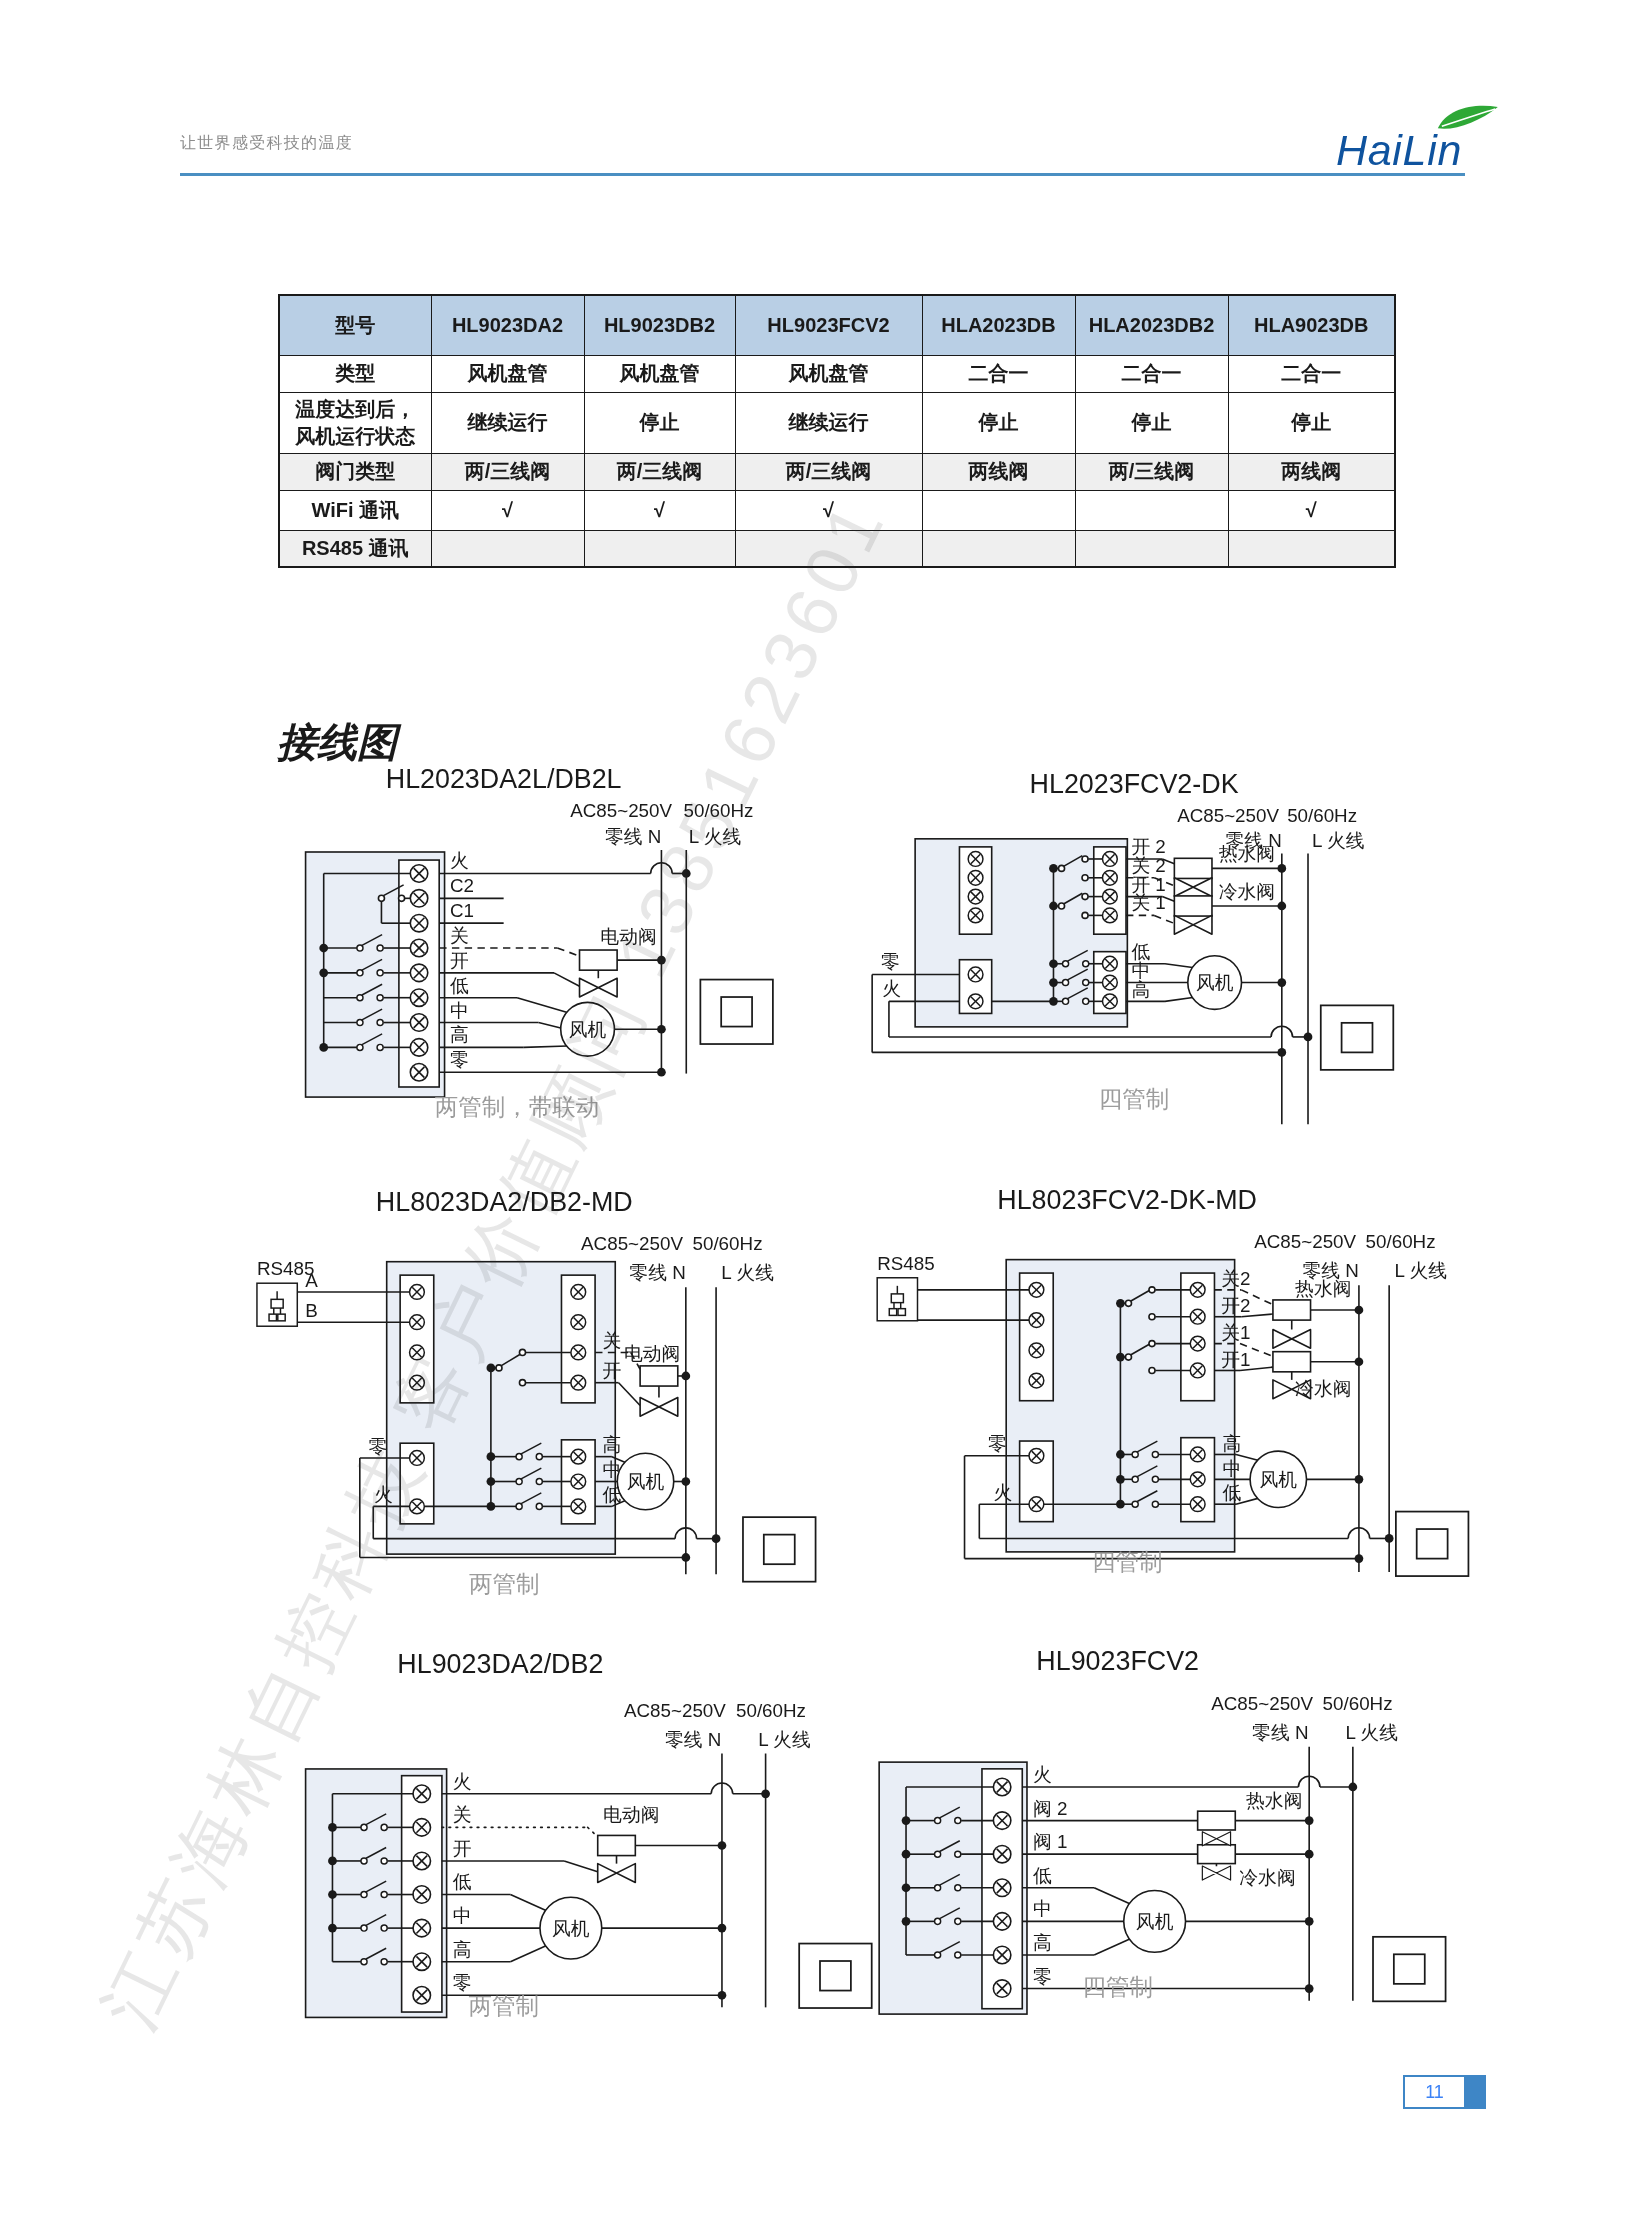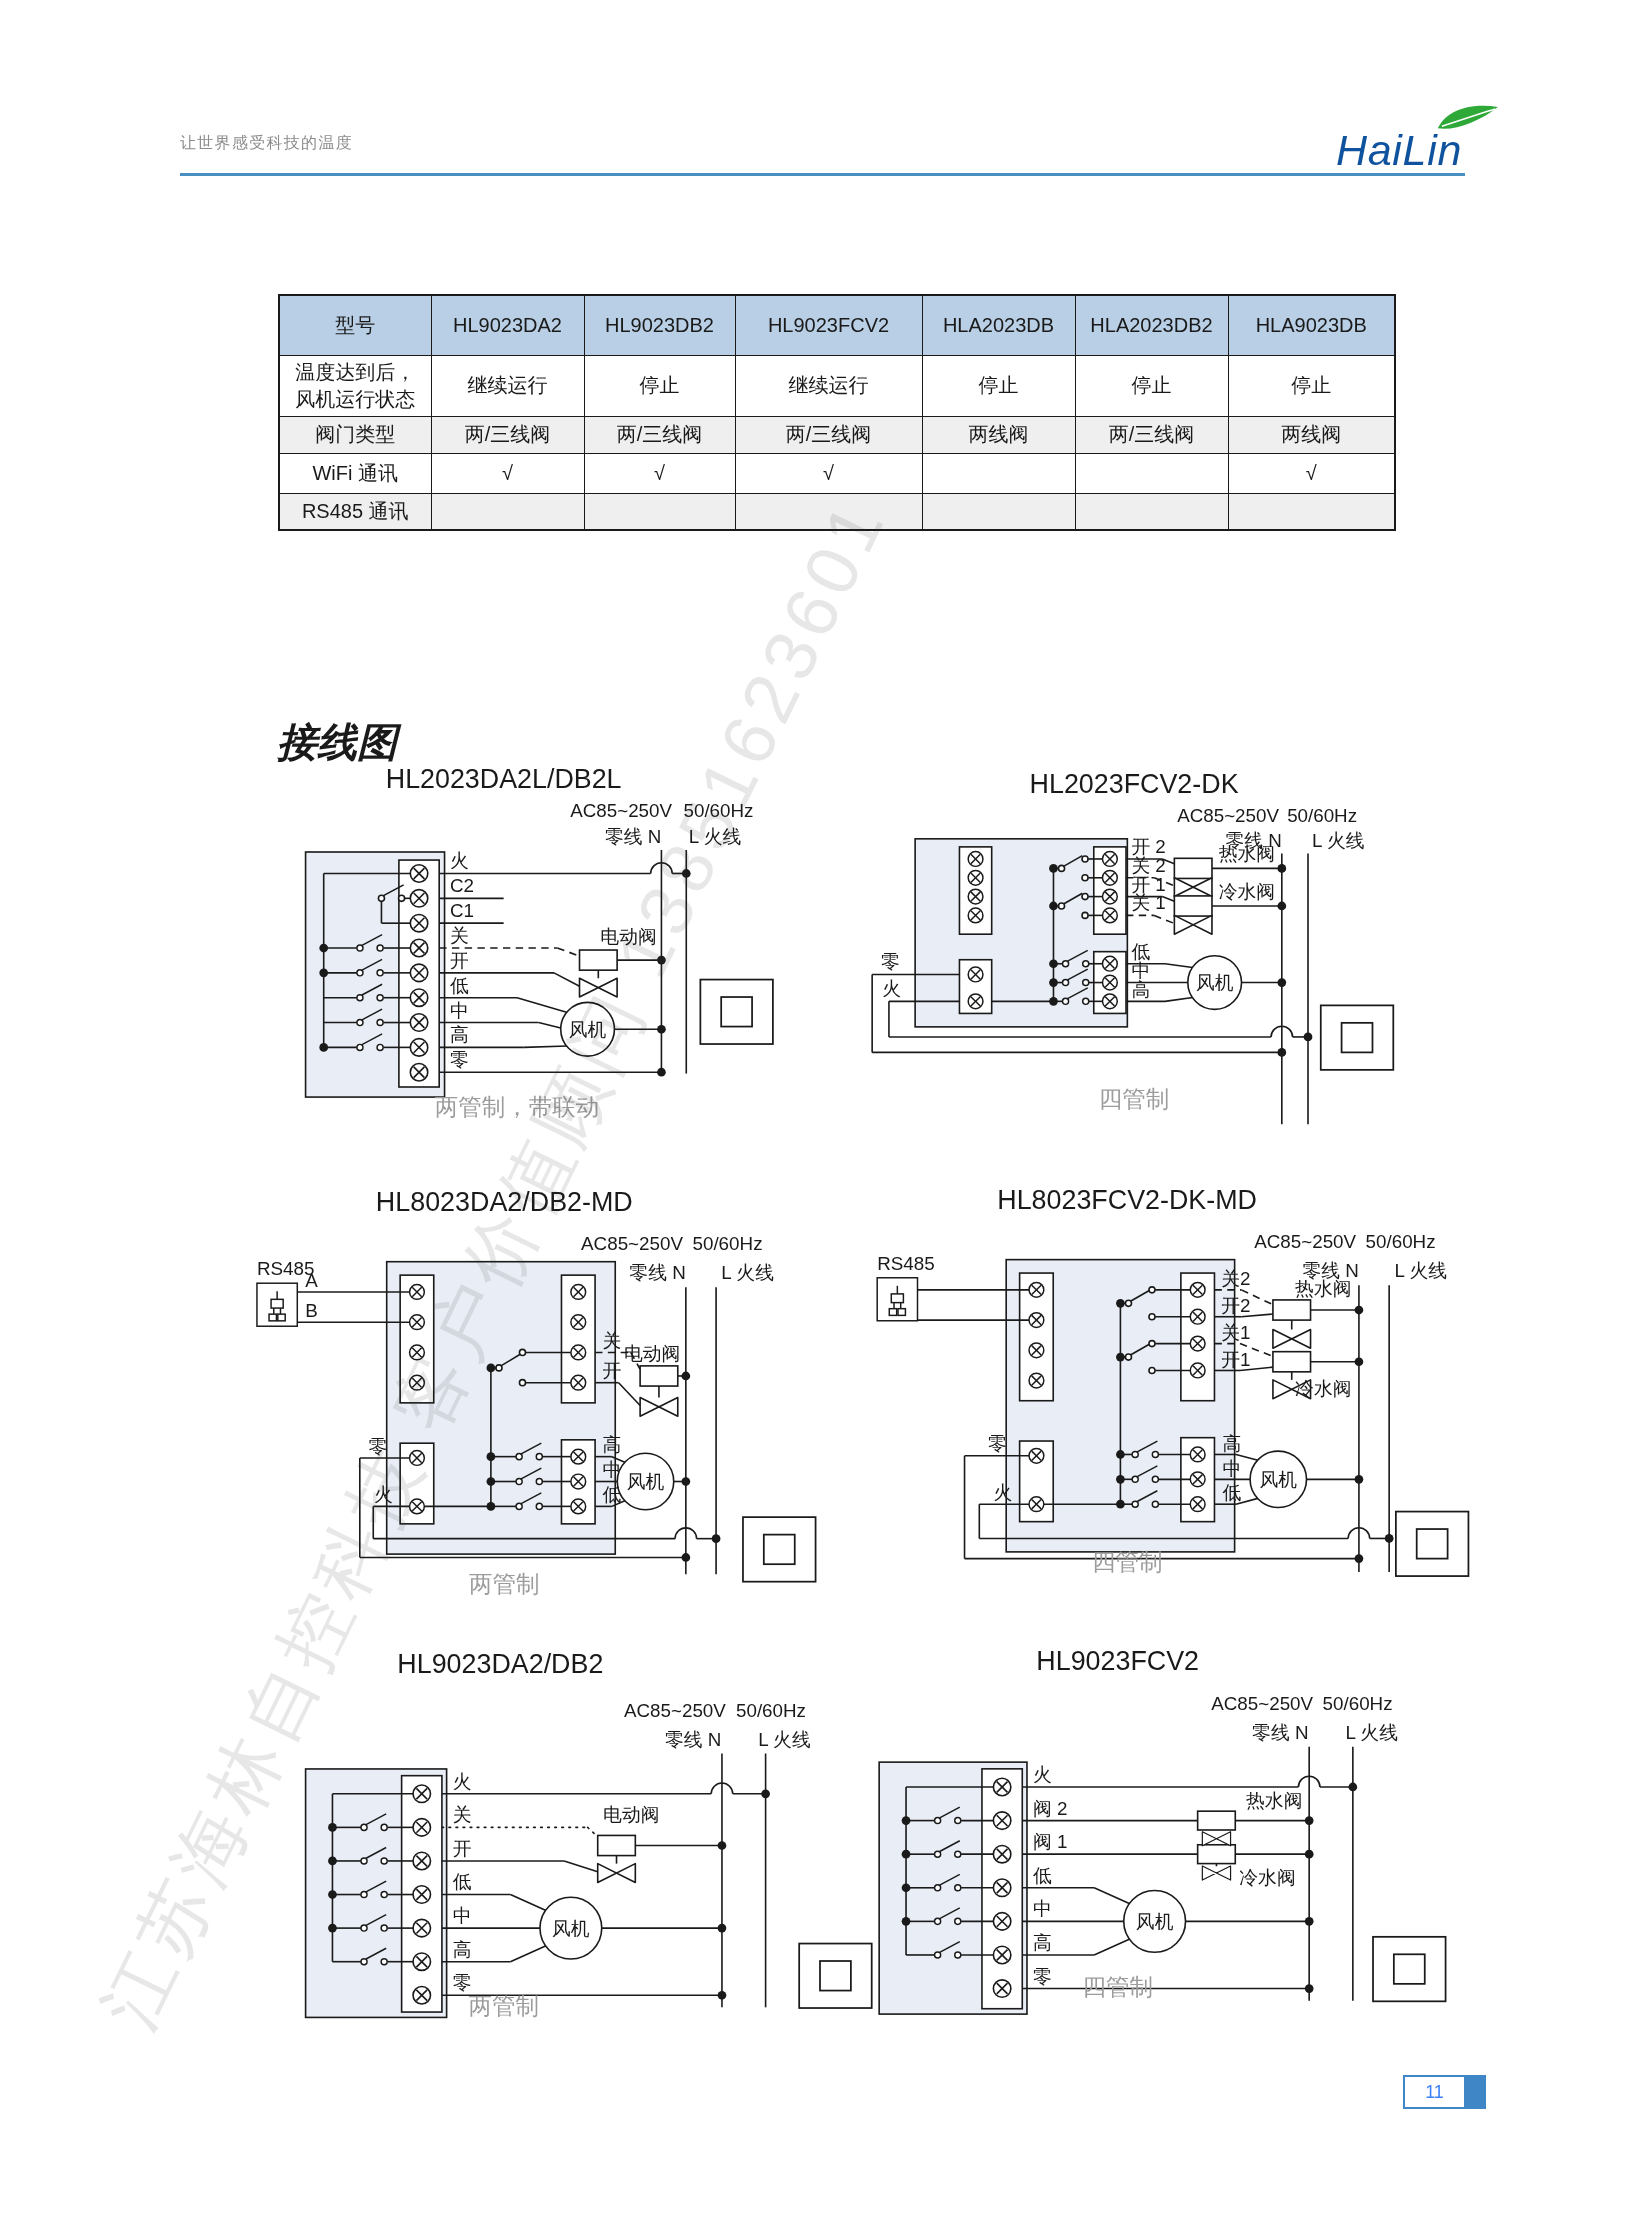--- a/index.html
+++ b/index.html
@@ -10,21 +10,21 @@
   .logo{position:absolute;left:1336px;top:107px;width:181px;height:74px;}
   .logo-text{position:absolute;left:0;top:19px;font-size:43px;font-weight:normal;font-style:italic;
              color:#0f539e;letter-spacing:0.7px;}
   .leaf{position:absolute;left:99px;top:-4px;}
   .watermark{position:absolute;left:81px;top:2002px;transform-origin:0 0;transform:rotate(-64deg);
              font-size:73px;letter-spacing:6.7px;color:rgba(60,60,60,0.12);white-space:nowrap;z-index:6;
              pointer-events:none;}
   table.spec{position:absolute;left:278px;top:294px;border-collapse:collapse;table-layout:fixed;
              border:2px solid #1a1a1a;z-index:2;}
   table.spec th,table.spec td{border:1.3px solid #1a1a1a;text-align:center;vertical-align:middle;
-             font-size:20px;font-weight:400;padding:0;margin-left:18px;}
+             font-size:20px;font-weight:700;padding:0;margin-left:18px;}
   tr.hd{background:#b9cfe5;height:60px;}
   tr.r-a{background:#ffffff;}
   tr.r-b{background:#efefef;}
   .h55{height:37px;} .h91{height:61px;} .h57{height:40px;}
   .sec{position:absolute;left:269px;top:707px;font-size:40px;font-weight:bold;margin:8px;z-index:2;font-style:italic;}
   .dg{position:absolute;z-index:2;}
   .dg text{font-family:"Liberation Sans","DejaVu Sans",sans-serif;}
   .ttl{font-size:40px;fill:#1a1a1a;}
   .pw{font-size:28px;fill:#1a1a1a;}
   .cap{font-size:35px;fill:#9c9c9c;}
@@ -107,20 +107,29 @@
       </colgroup>
     <tbody>
         <tr class="hd">
       <th>型号</th>
       <th>HL9023DA2</th>
       <th>HL9023DB2</th>
       <th>HL9023FCV2</th>
       <th>HLA2023DB</th>
       <th>HLA2023DB2</th>
       <th>HLA9023DB</th>
+    </tr>
+    <tr class="r-a h55">
+      <td>类型</td>
+      <td>风机盘管</td>
+      <td>风机盘管</td>
+      <td>风机盘管</td>
+      <td>二合一</td>
+      <td>二合一</td>
+      <td>二合一</td>
     </tr>
     <tr class="r-a h91">
       <td>
         <span style="display:block">温度达到后，</span>
         <span style="display:block">风机运行状态</span>
       </td>
       <td>继续运行</td>
       <td>停止</td>
       <td>继续运行</td>
       <td>停止</td>

